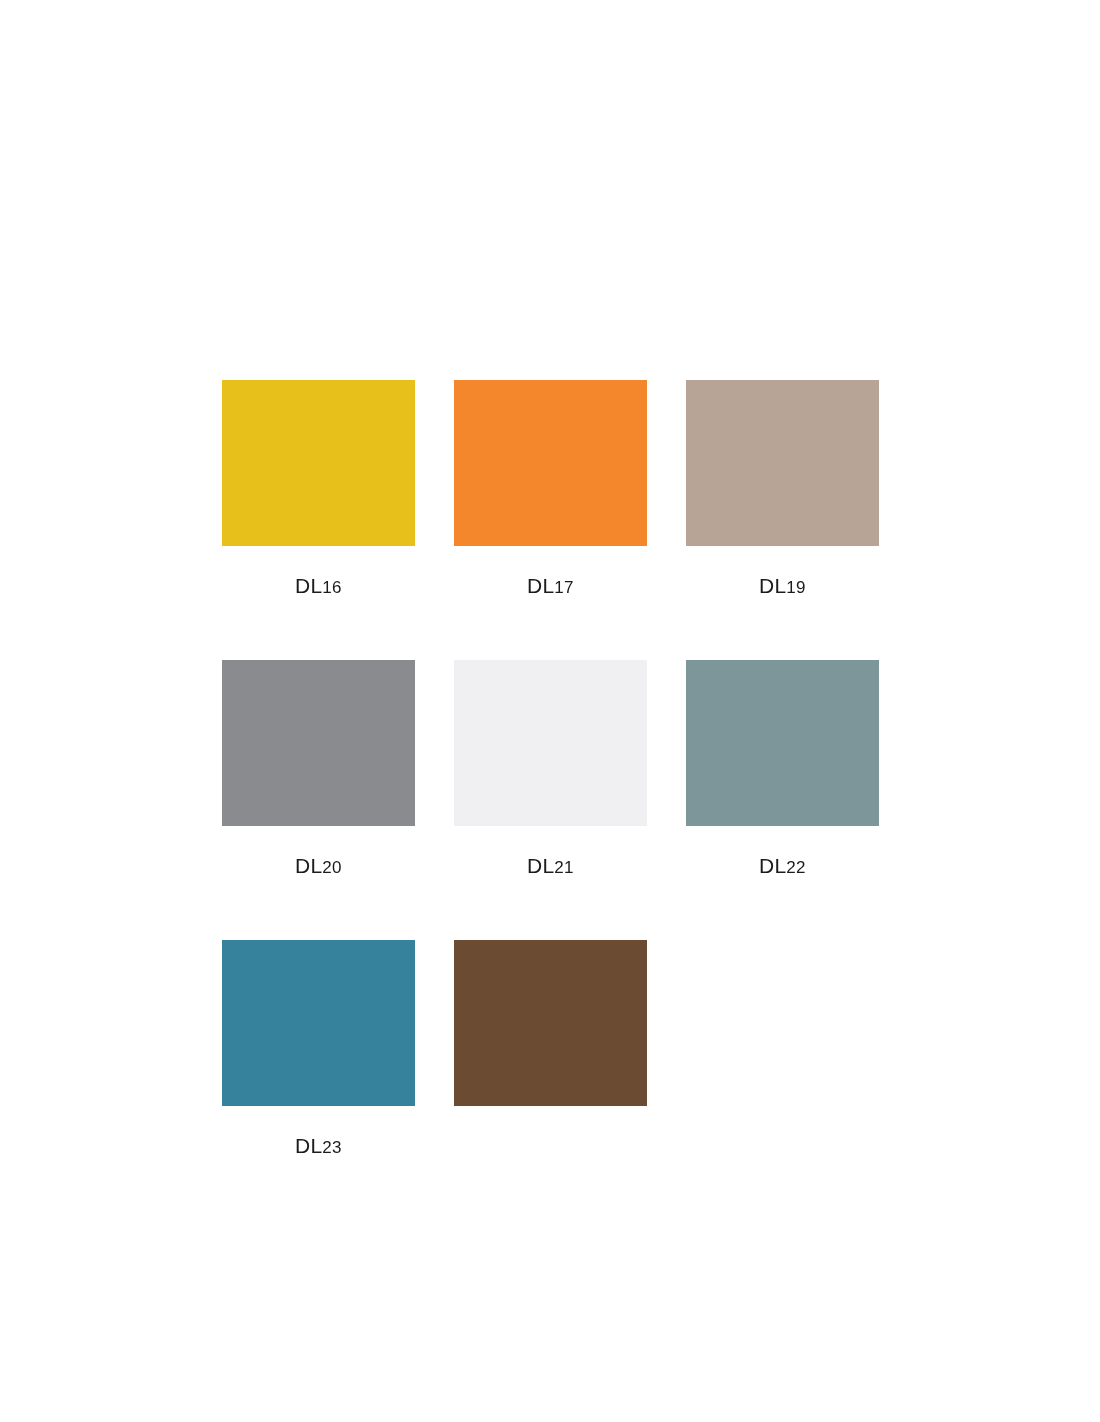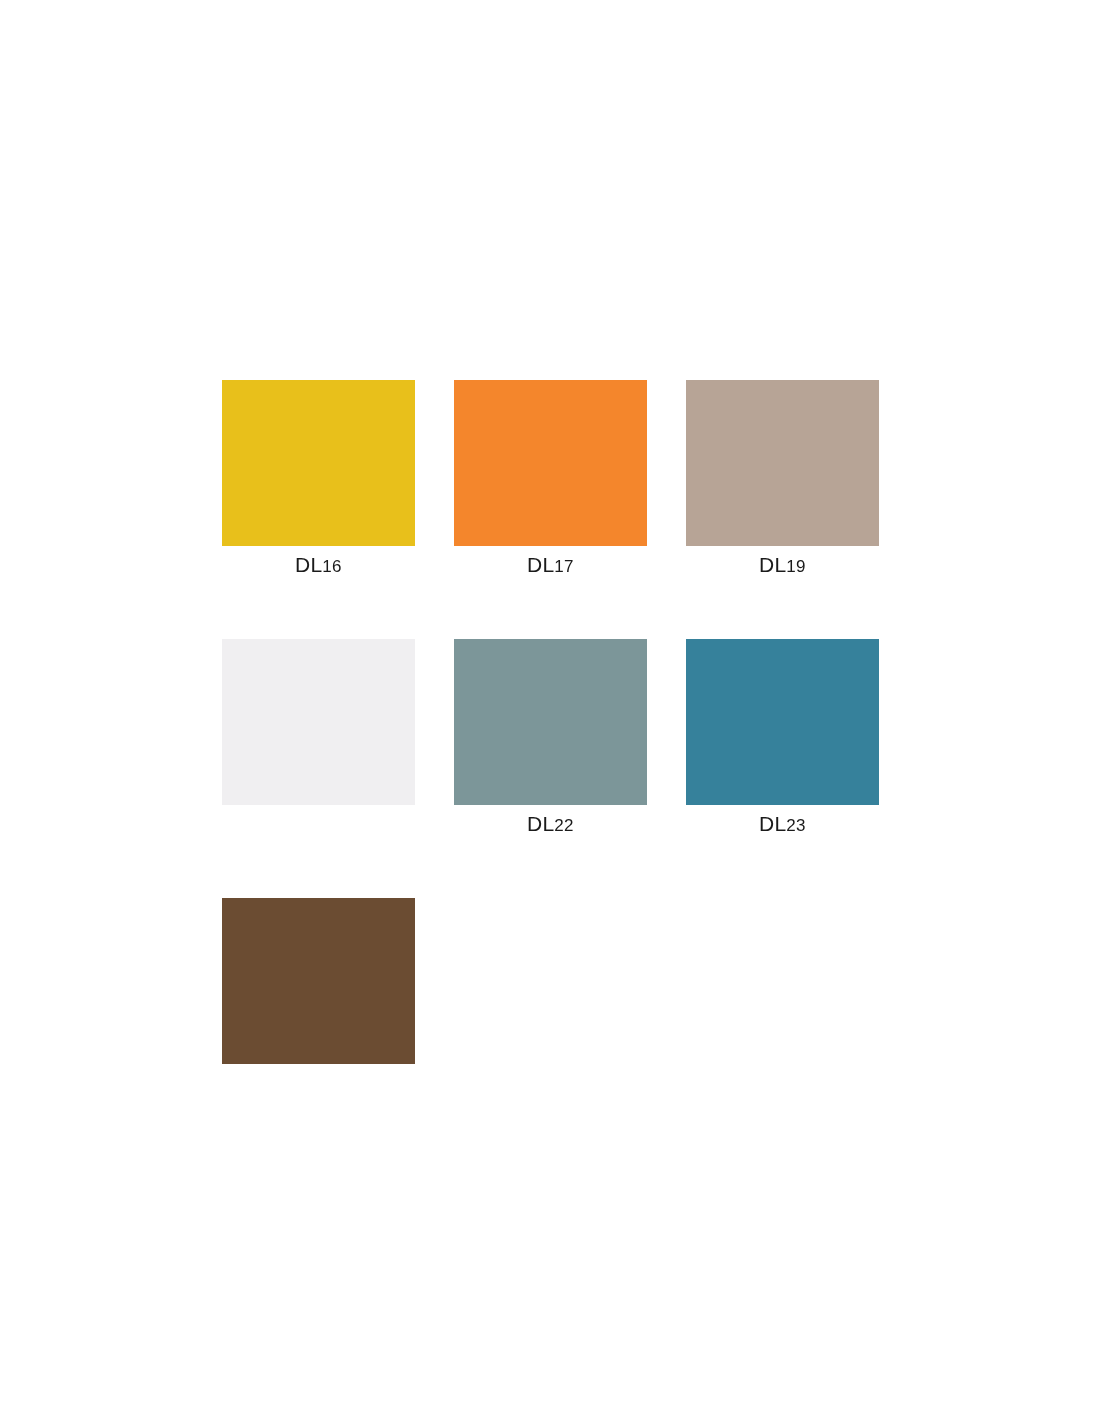--- a/index.html
+++ b/index.html
@@ -52,21 +52,21 @@
 
   .swatch-label {
     display: block;
     width: 193px;
     text-align: center;
     font-family: "Liberation Sans", sans-serif;
     font-size: 21px;
     line-height: 1;
     letter-spacing: 0.2px;
     color: #1b1b1b;
-    padding-top: 8px;
+    padding-top: 29px;
     font-weight: 400;
     white-space: nowrap;
   }
 
   
   .swatch-label .pfx-d { font-size: 21px; }
   .swatch-label .num {
     font-size: 17px;
     letter-spacing: 0.3px;
   }
@@ -82,21 +82,26 @@
       </div>
       <div class="swatch-cell">
         <div class="swatch-chip" style="background: rgb(244, 134, 44);"></div>
         <div class="swatch-label"><span class="pfx-d">DL</span><span class="num">17</span></div>
       </div>
       <div class="swatch-cell">
         <div class="swatch-chip" style="background: rgb(183, 164, 150);"></div>
         <div class="swatch-label"><span class="pfx-d">DL</span><span class="num">19</span></div>
       </div>
       <div class="swatch-cell">
+        <div class="swatch-chip" style="background: rgb(138, 139, 143);"></div>
+        <div class="swatch-label"><span class="pfx-d">DL</span><span class="num">20</span></div>
+      </div>
+      <div class="swatch-cell">
         <div class="swatch-chip" style="background: rgb(240, 239, 241);"></div>
+        <div class="swatch-label"><span class="pfx-d">DL</span><span class="num">21</span></div>
       </div>
       <div class="swatch-cell">
         <div class="swatch-chip" style="background: rgb(124, 150, 153);"></div>
         <div class="swatch-label"><span class="pfx-d">DL</span><span class="num">22</span></div>
       </div>
       <div class="swatch-cell">
         <div class="swatch-chip" style="background: rgb(54, 129, 155);"></div>
         <div class="swatch-label"><span class="pfx-d">DL</span><span class="num">23</span></div>
       </div>
       <div class="swatch-cell">

